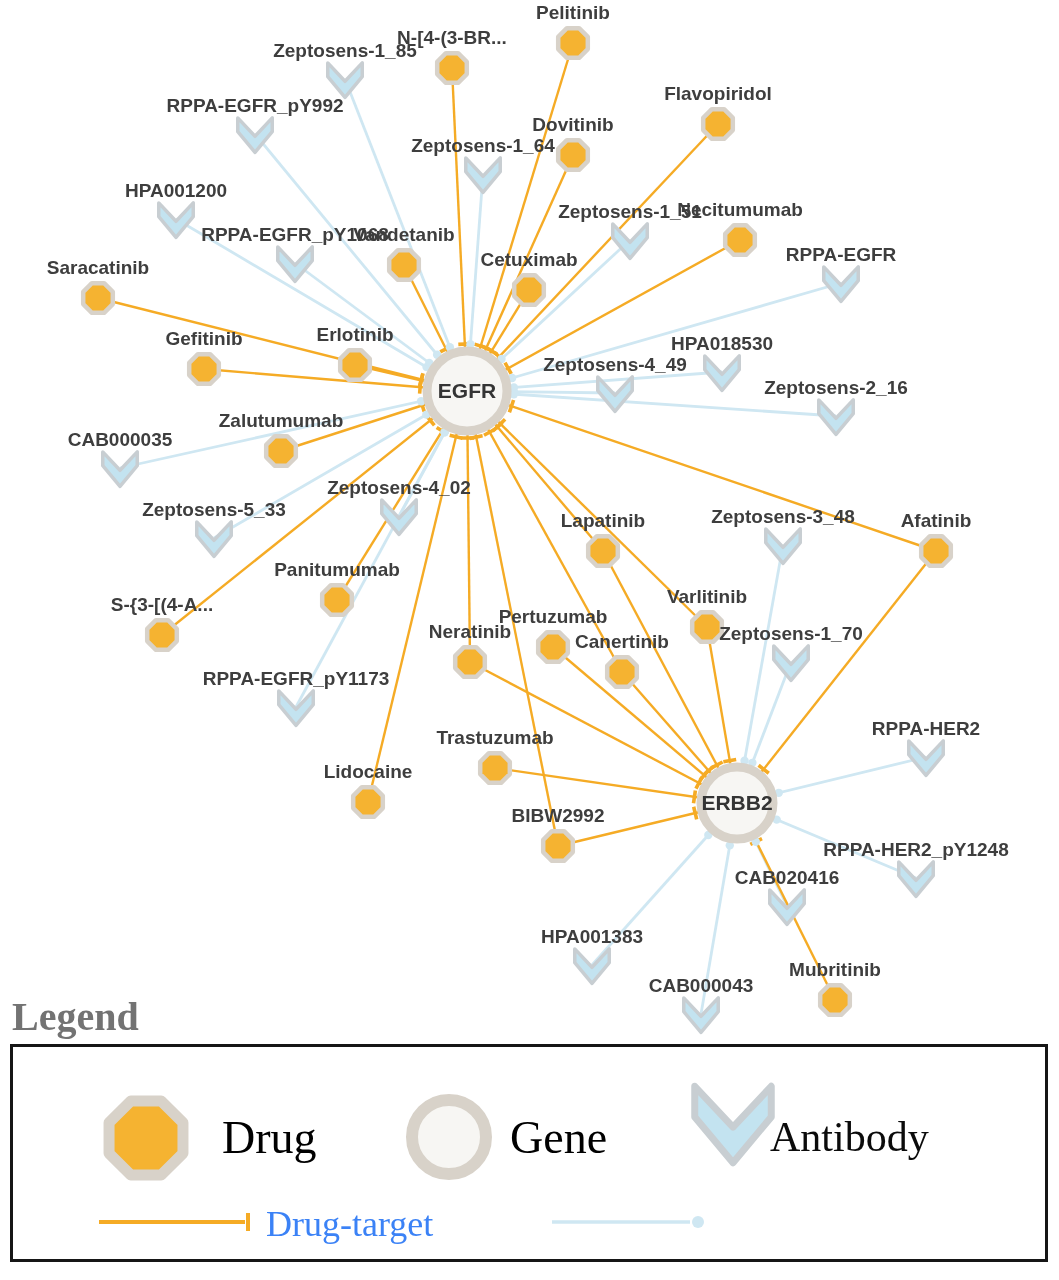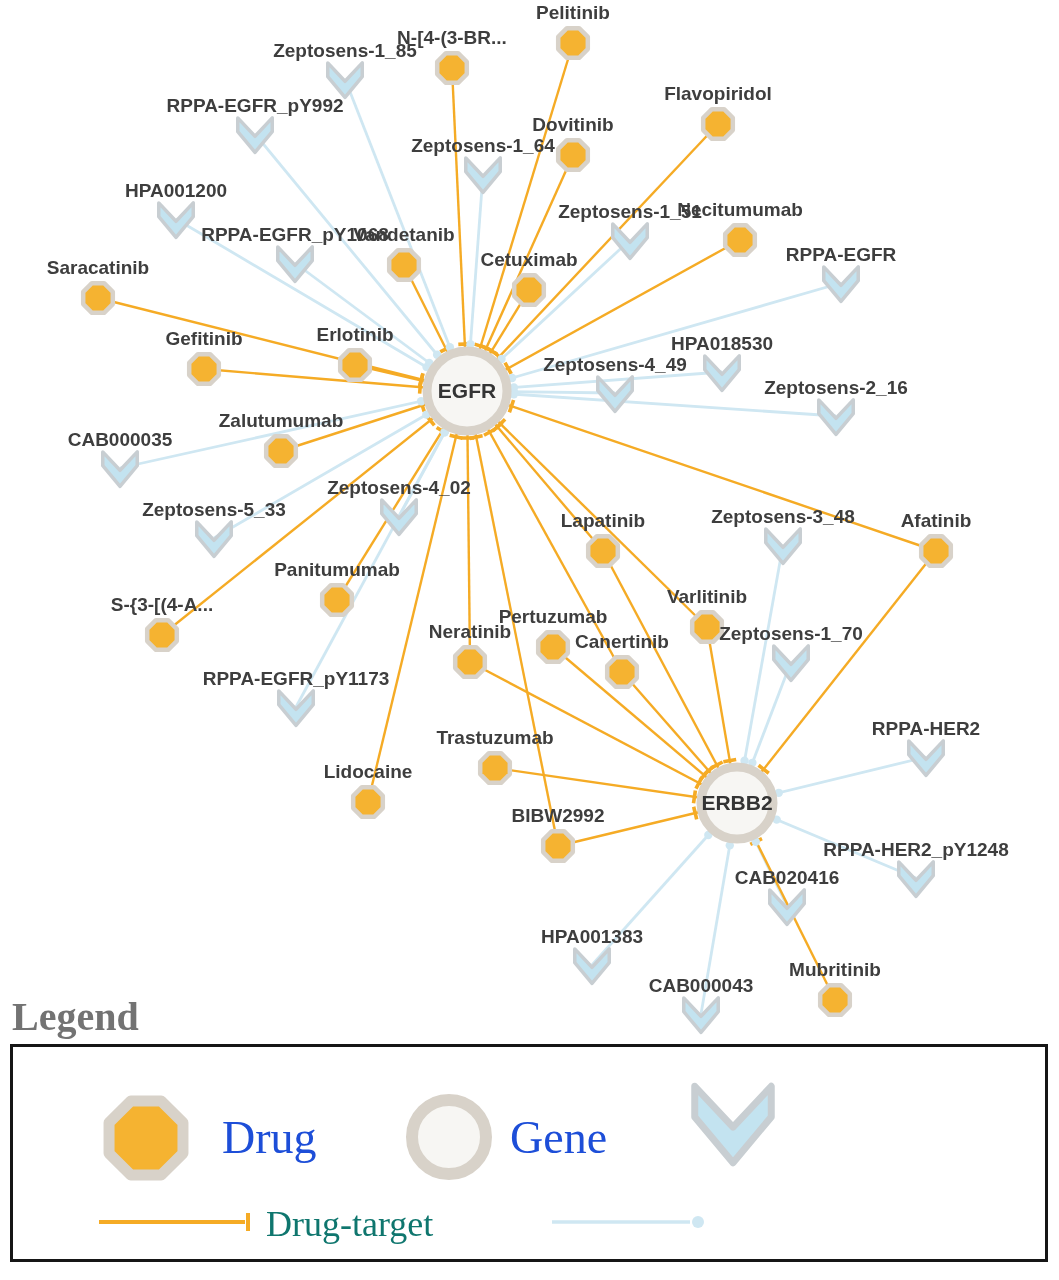--- a/index.html
+++ b/index.html
@@ -5,23 +5,23 @@
   html,body{margin:0;padding:0;background:#fff;}
   .stage{position:relative;width:1059px;height:1280px;background:#fff;overflow:hidden;
          font-family:"Liberation Sans",sans-serif;outline:1px solid #e5e5e5;}
   #net-svg{position:absolute;left:0;top:0;}
   .node-label{font:bold 19px "Liberation Sans",sans-serif;fill:#3E3E3E;}
   .gene-label{font:bold 21px "Liberation Sans",sans-serif;fill:#343434;}
   .legend-title{position:absolute;left:12px;top:993px;font:bold 40px "Liberation Serif",serif;color:#737373;}
   .legend-box{position:absolute;left:10px;top:1044px;width:1038px;height:218px;box-sizing:border-box;
               border:3px solid #161616;background:#fff;}
   .legend-box .abs{position:absolute;}
-  .lt-big{font:400 46px "Liberation Serif",serif;color:#1d4ed8;text-align:right;}
+  .lt-big{font:400 46px "Liberation Serif",serif;color:#000000;text-align:right;}
   .lt-med{font:400 42px "Liberation Serif",serif;color:#0b0b0b;}
-  .lt-sm{font:400 36px "Liberation Serif",serif;color:#0f766e;}
+  .lt-sm{font:400 36px "Liberation Serif",serif;color:#3b82f6;}
 </style>
 </head>
 <body>
 
 <div class="stage">
 
   <svg id="net-svg" width="1059" height="1280" viewBox="0 0 1059 1280">
       <g>
         <line x1="345" y1="79" x2="467" y2="391" stroke="#CFE7F2" stroke-width="2.8"></line>
         <line x1="255" y1="134" x2="467" y2="391" stroke="#CFE7F2" stroke-width="2.8"></line>
@@ -236,20 +236,21 @@
     <div class="abs lt-big" style="left:209px;top:64px">Drug</div>
 
     <svg class="abs" style="left:386px;top:40px" width="100" height="100">
       <circle cx="50" cy="50" r="37" stroke-width="12" fill="#F7F6F3" stroke="#D8D2C9"></circle>
     </svg>
     <div class="abs lt-big" style="left:497px;top:64px">Gene</div>
 
     <svg class="abs" style="left:670px;top:33px" width="100" height="100">
       <path d="M 11.75 6.3 L 50 47.1 L 88.25 6.3 L 88.25 36.9 L 50 82.8 L 11.75 36.9 Z" stroke-width="7" stroke-linejoin="round" fill="#C3E3F0" stroke="#C8CED2"></path>
     </svg>
+    <div class="abs lt-med" style="left:757px;top:66px">Antibody</div>
 
     <svg class="abs" style="left:82px;top:163px" width="180" height="24">
       <line x1="4" y1="12" x2="150" y2="12" stroke-width="4" stroke="#F5AB25"></line>
       <line x1="153" y1="3" x2="153" y2="21" stroke-width="4" stroke="#F5AB25"></line>
     </svg>
     <div class="abs lt-sm" style="left:253px;top:156px">Drug-target</div>
 
     <svg class="abs" style="left:535px;top:163px" width="180" height="24">
       <line x1="4" y1="12" x2="142" y2="12" stroke-width="3.5" stroke="#CFE7F2"></line>
       <circle cx="150" cy="12" r="6" fill="#CFE7F2"></circle>

